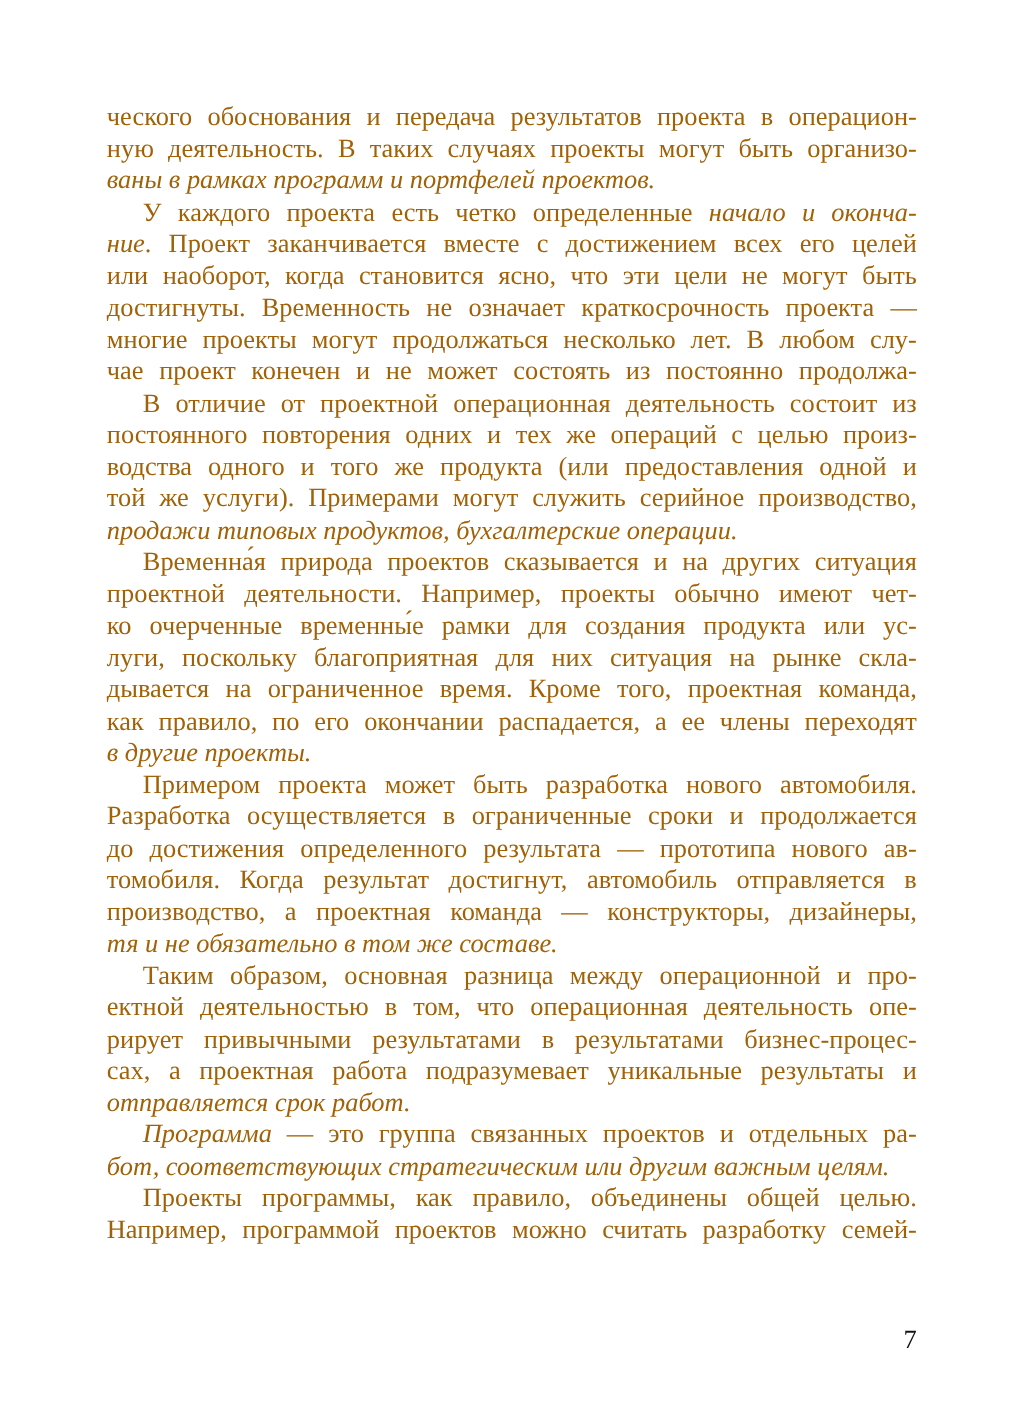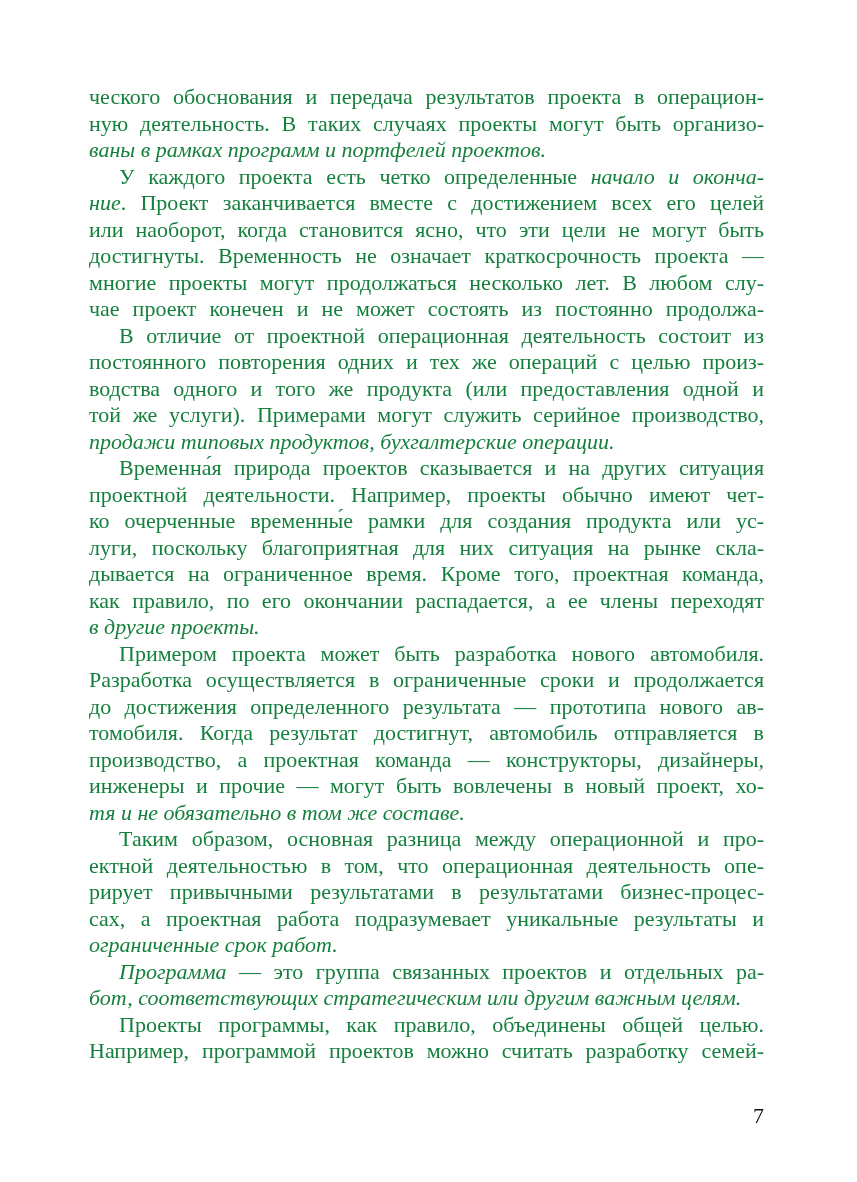--- a/index.html
+++ b/index.html
@@ -1,20 +1,20 @@
 <!DOCTYPE html>
 <html><head>
 <meta charset="utf-8">
 <style>
   html, body { margin: 0; padding: 0; background: #ffffff; }
   body { width: 857px; height: 1182px; position: relative; overflow: hidden; }
   .page {
     position: absolute; left: 89px; top: 84px; width: 675px;
     font-family: "Liberation Serif", "DejaVu Serif", serif;
-    font-size: 22px; color: #15803d; line-height: 26.5px;
+    font-size: 22px; color: #a16207; line-height: 26.5px;
   }
   .para { margin: 0; }
   .line { display: block; text-align: justify; text-align-last: justify; white-space: nowrap; height: 26.5px; }
   .line.last { text-align-last: left; font-style: italic; }
   .line.indent { padding-left: 30px; }
   .line > span { white-space: normal; }
   .line .inner { display: inline-block; width: 100%; text-align: justify; text-align-last: justify; white-space: normal; }
   .line.last .inner { text-align-last: left; }
   .line.indent .inner { width: calc(100% - 0px); }
   em { font-style: italic; }
@@ -56,29 +56,28 @@
       <div class="line"><span class="inner"><span>дывается на ограниченное время. Кроме того, проектная команда,</span></span></div>
       <div class="line"><span class="inner"><span>как правило, по его окончании распадается, а ее члены переходят</span></span></div>
       <div class="line last"><span class="inner"><span>в другие проекты.</span></span></div>
     </div>
     <div class="para">
       <div class="line indent"><span class="inner"><span>Примером проекта может быть разработка нового автомобиля.</span></span></div>
       <div class="line"><span class="inner"><span>Разработка осуществляется в ограниченные сроки и продолжается</span></span></div>
       <div class="line"><span class="inner"><span>до достижения определенного результата — прототипа нового ав-</span></span></div>
       <div class="line"><span class="inner"><span>томобиля. Когда результат достигнут, автомобиль отправляется в</span></span></div>
       <div class="line"><span class="inner"><span>производство, а проектная команда — конструкторы, дизайнеры,</span></span></div>
-      <div class="line"><span class="inner"><span>инженеры и прочие — могут быть вовлечены в новый проект, хо-</span></span></div>
       <div class="line last"><span class="inner"><span>тя и не обязательно в том же составе.</span></span></div>
     </div>
     <div class="para">
       <div class="line indent"><span class="inner"><span>Таким образом, основная разница между операционной и про-</span></span></div>
       <div class="line"><span class="inner"><span>ектной деятельностью в том, что операционная деятельность опе-</span></span></div>
       <div class="line"><span class="inner"><span>рирует привычными результатами в результатами бизнес-процес-</span></span></div>
       <div class="line"><span class="inner"><span>сах, а проектная работа подразумевает уникальные результаты и</span></span></div>
-      <div class="line last"><span class="inner"><span>ограниченные срок работ.</span></span></div>
+      <div class="line last"><span class="inner"><span>отправляется срок работ.</span></span></div>
     </div>
     <div class="para">
       <div class="line indent"><span class="inner"><em>Программа</em><span> — это группа связанных проектов и отдельных ра-</span></span></div>
       <div class="line last"><span class="inner"><span>бот, соответствующих стратегическим или другим важным целям.</span></span></div>
     </div>
     <div class="para">
       <div class="line indent"><span class="inner"><span>Проекты программы, как правило, объединены общей целью.</span></span></div>
       <div class="line"><span class="inner"><span>Например, программой проектов можно считать разработку семей-</span></span></div>
     </div>
   </div>

